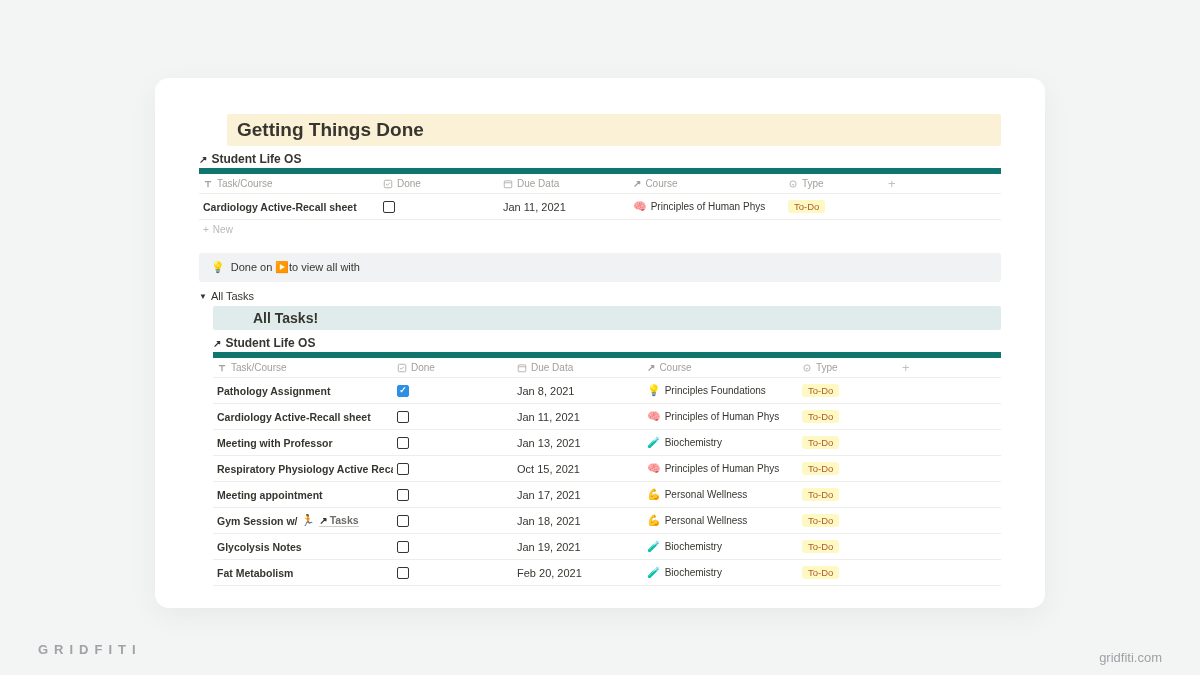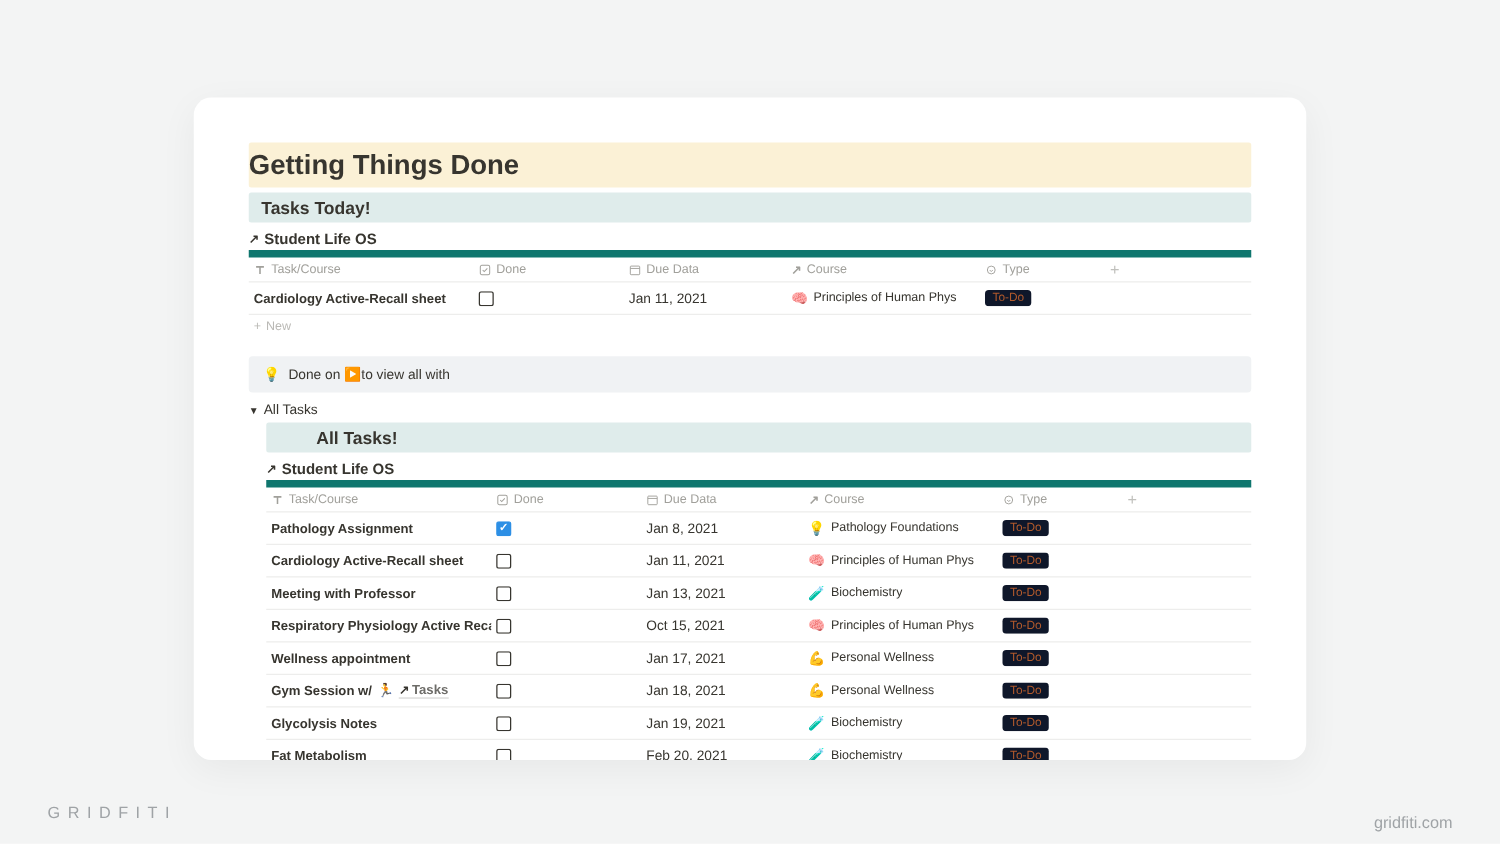--- a/index.html
+++ b/index.html
@@ -23,38 +23,39 @@
       padding: 36px 44px 0 44px;
       overflow: hidden;
     }
     .brand-left {
       position: absolute;
       left: 38px;
       bottom: 18px;
       color: #9fa3a6;
       font-size: 13px;
       letter-spacing: 6px;
-      font-weight: 400;
+      font-weight: 700;
     }
     .brand-right {
       position: absolute;
       right: 38px;
       bottom: 10px;
       color: #9fa3a6;
       font-size: 13px;
       font-weight: 400;
     }
     .page-title {
       background: #fbf1d6;
-      font-size: 22px;
+      font-size: 19px;
       font-weight: 700;
       color: #37352f;
-      padding: 5px 0;
+      padding: 5px 10px;
       margin-bottom: 4px;
       border-radius: 2px;
+      margin-left: 28px;
     }
     .section-title {
       background: #dfeceb;
       font-size: 14px;
       font-weight: 700;
       color: #37352f;
       padding: 4px 10px;
       border-radius: 2px;
     }
     .section-title.indent { margin-left: 14px; padding-left: 40px; }
@@ -90,21 +91,21 @@
       align-items: center;
       justify-content: center;
       flex-shrink: 0;
     }
     .checkbox.checked { background: #2d8fe5; border-color: #2d8fe5; }
     .checkbox.checked::after { content: "✓"; color: #fff; font-size: 9px; line-height: 1; font-weight: 700; }
     .course-chip { display: inline-flex; align-items: center; gap: 4px; font-size: 10px; }
     .course-emoji { font-size: 11px; }
     .course-name { color: #37352f; white-space: nowrap; overflow: hidden; text-overflow: ellipsis; max-width: 130px; }
     .type-tag {
-      background: #0f172a;
+      background: #fef9c3;
       color: #b25a2c;
       font-size: 9.5px;
       padding: 1px 6px;
       border-radius: 3px;
       font-weight: 500;
     }
     .new-row { color: #bab9b5; font-size: 10px; padding: 4px 4px; display: flex; gap: 4px; }
     .callout {
       background: #f0f2f4;
       border-radius: 3px;
@@ -128,21 +129,20 @@
     .emoji { font-size: 11px; }
     .inline-link { color: #6d6c68; border-bottom: 1px solid #d0cfcd; display: inline-flex; align-items: center; gap: 2px; }
   </style>
 </head>
 <body>
 
 <div class="card">
 
   <div class="page-title">Getting Things Done</div>
 
-  <div class="section-title">Tasks Today!</div>
   <div class="db-link">
     <span class="arrow-ne">↗</span>
     <span>Student Life OS</span>
   </div>
 
   <div class="table">
     <div class="row header">
       <div class="cell c-task">
         <svg viewBox="0 0 16 16">
             <path d="M3 3h10v2H9v8H7V5H3z"></path>
@@ -257,21 +257,21 @@
     <div id="all-tasks-body">
         <div class="row body">
           <div class="cell c-task">Pathology Assignment</div>
           <div class="cell c-done">
             <span class="checkbox checked"></span>
           </div>
           <div class="cell c-due">Jan 8, 2021</div>
           <div class="cell c-course">
             <span class="course-chip">
               <span class="course-emoji">💡</span>
-              <span class="course-name">Pathology Foundations</span>
+              <span class="course-name">Principles Foundations</span>
             </span>
           </div>
           <div class="cell c-type">
             <span class="type-tag">To-Do</span>
           </div>
           <div class="cell c-add"></div>
         </div>
         <div class="row body">
           <div class="cell c-task">Cardiology Active-Recall sheet</div>
           <div class="cell c-done">
@@ -317,21 +317,21 @@
               <span class="course-emoji">🧠</span>
               <span class="course-name">Principles of Human Phys</span>
             </span>
           </div>
           <div class="cell c-type">
             <span class="type-tag">To-Do</span>
           </div>
           <div class="cell c-add"></div>
         </div>
         <div class="row body">
-          <div class="cell c-task">Wellness appointment</div>
+          <div class="cell c-task">Meeting appointment</div>
           <div class="cell c-done">
             <span class="checkbox"></span>
           </div>
           <div class="cell c-due">Jan 17, 2021</div>
           <div class="cell c-course">
             <span class="course-chip">
               <span class="course-emoji">💪</span>
               <span class="course-name">Personal Wellness</span>
             </span>
           </div>

